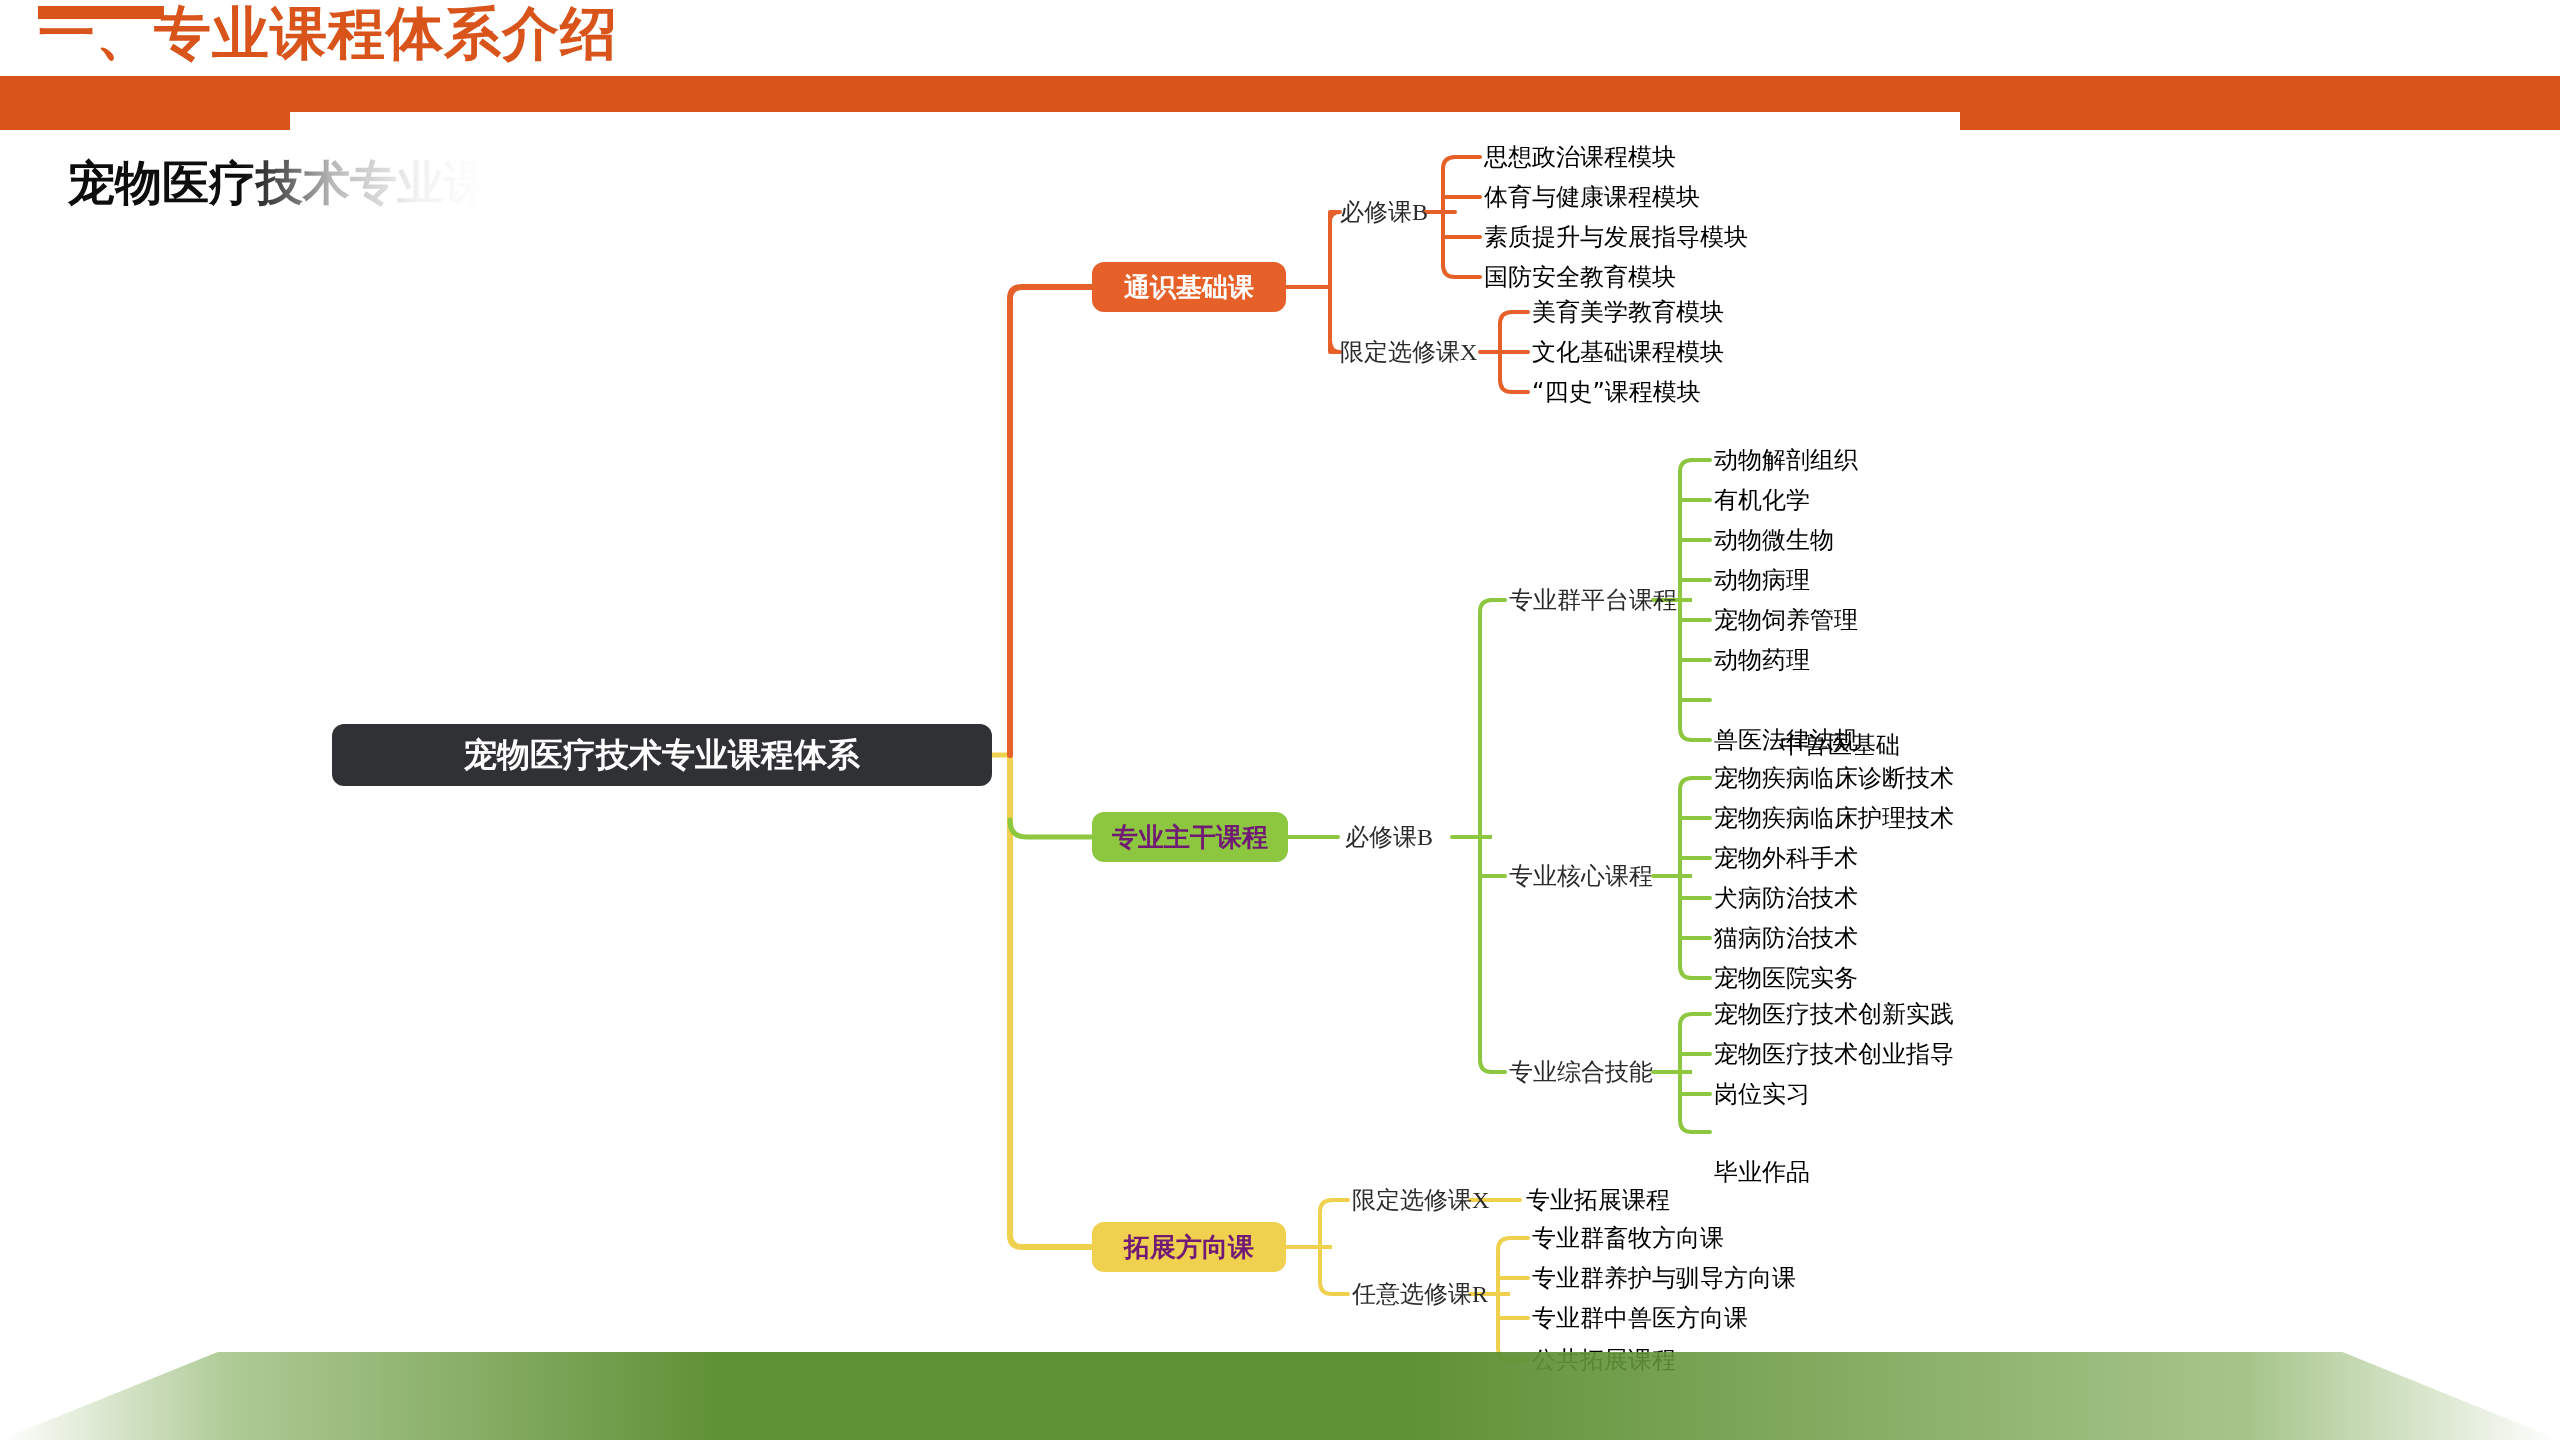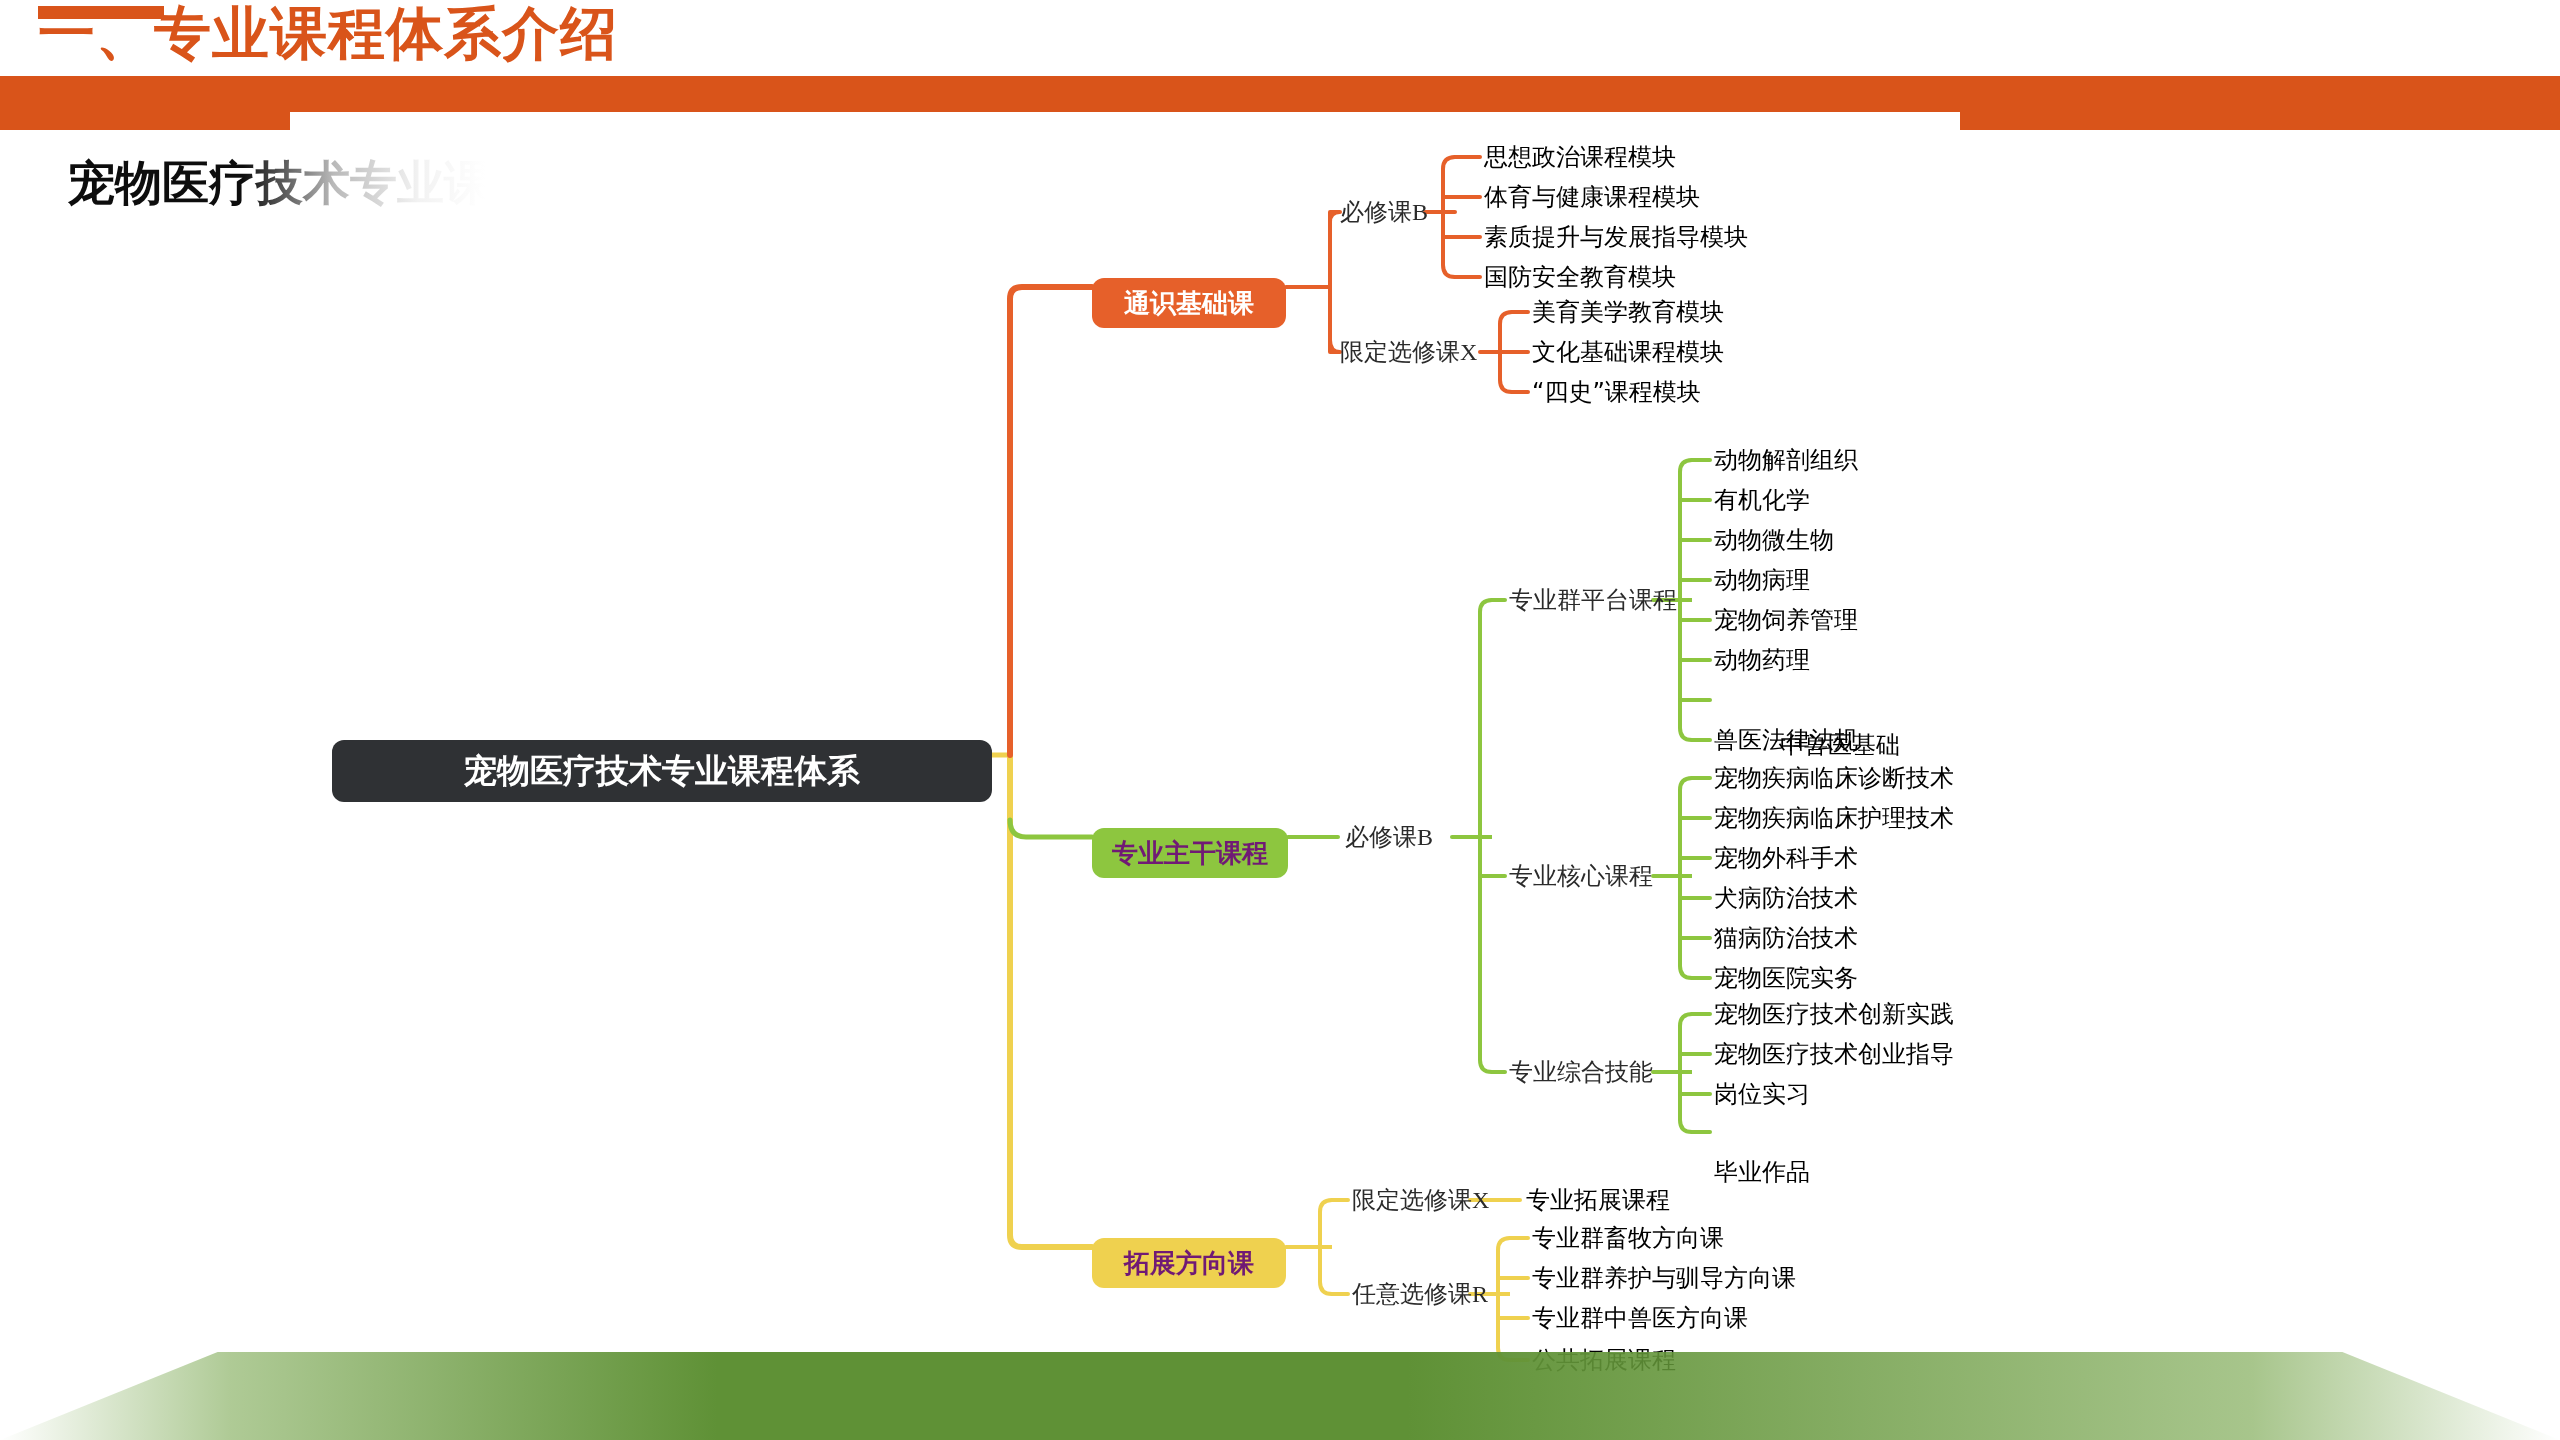--- a/index.html
+++ b/index.html
@@ -54,21 +54,20 @@
 
   
   #mindmap{position:absolute;left:0;top:0;width:2560px;height:1440px;}
   #mm-svg{position:absolute;left:0;top:0;width:2560px;height:1440px;}
 
   .node{
     position:absolute;border-radius:14px;
     display:flex;align-items:center;justify-content:center;
     font-weight:bold;white-space:nowrap;
     font-family:"DejaVu Sans","Liberation Sans",sans-serif;
-    margin-top:16px;
   }
   #node-root{
     left:332px;top:724px;width:660px;height:62px;
     background:#2f3134;color:#ffffff;font-size:33px;border-radius:12px;
   }
   .branch-node{height:50px;font-size:26px;border-radius:12px;color:#701a75;}
   #node-general{left:1092px;top:262px;width:194px;background:#E6602A;color:#ffffff;}
   #node-major  {left:1092px;top:812px;width:196px;background:#8DC63F;}
   #node-expand {left:1092px;top:1222px;width:194px;background:#EFD14F;}
 

